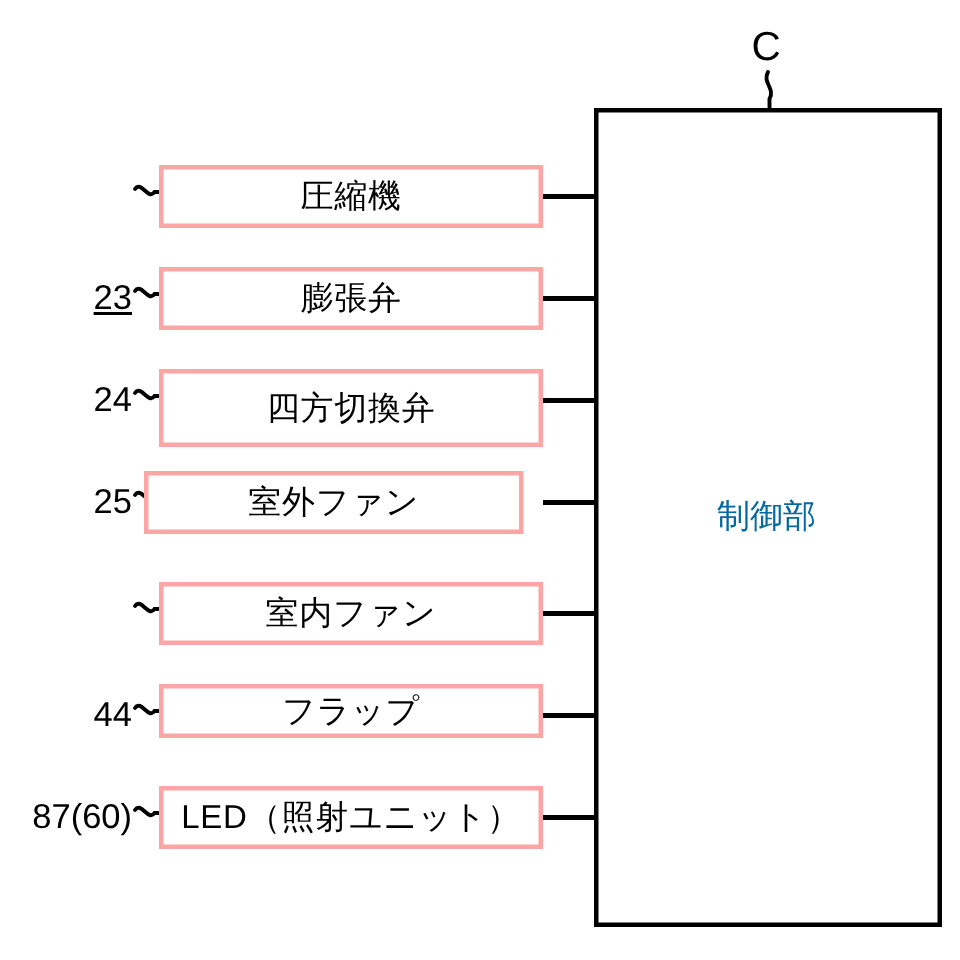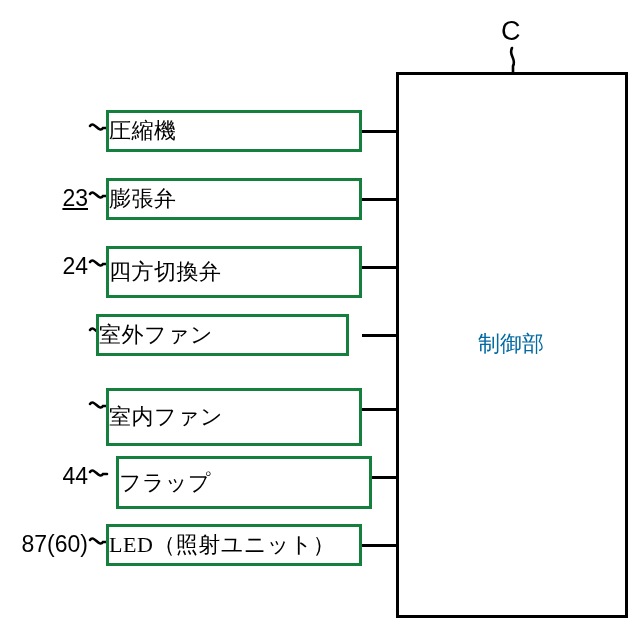--- a/index.html
+++ b/index.html
@@ -20,26 +20,25 @@
     overflow: hidden;
   }
   #diagram svg {
     position: absolute;
     left: 0;
     top: 0;
   }
   .comp-box {
     position: absolute;
     box-sizing: border-box;
-    border: 3px solid #15803d;
+    border: 3px solid #fca5a5;
     background: #ffffff;
     display: flex;
     align-items: center;
-    justify-content: flex-start;
-    font-family: Liberation Serif, serif;
+    justify-content: center;
   }
   .comp-label {
     font-size: 22px;
     letter-spacing: 0.5px;
     line-height: 1;
     white-space: nowrap;
     color: #000000;
   }
   .ref-num {
     position: absolute;
@@ -109,30 +108,31 @@
   <div class="ref-num" style="left:10px; top:187px; width:78px;text-decoration:underline;">23</div>
   <div class="comp-box" style="left:106px; top:178px; width:256px; height:42px;">
     <span class="comp-label">膨張弁</span>
   </div>
 
   <div class="ref-num" style="left:10px; top:255px; width:78px;">24</div>
   <div class="comp-box" style="left:106px; top:246px; width:256px; height:52px;">
     <span class="comp-label">四方切換弁</span>
   </div>
 
+  <div class="ref-num" style="left:10px; top:323px; width:78px;">25</div>
   <div class="comp-box" style="left:96px; top:314px; width:253px; height:42px;">
     <span class="comp-label">室外ファン</span>
   </div>
 
-  <div class="comp-box" style="left:106px; top:388px; width:256px; height:58px;">
+  <div class="comp-box" style="left:106px; top:388px; width:256px; height:42px;">
     <span class="comp-label">室内ファン</span>
   </div>
 
   <div class="ref-num" style="left:10px; top:465px; width:78px;">44</div>
-  <div class="comp-box" style="left:116px; top:456px; width:256px; height:53px;">
+  <div class="comp-box" style="left:106px; top:456px; width:256px; height:36px;">
     <span class="comp-label">フラップ</span>
   </div>
 
   <div class="ref-num" style="left:0px; top:533px; width:88px;">87(60)</div>
   <div class="comp-box" style="left:106px; top:524px; width:256px; height:42px;">
     <span class="comp-label">LED（照射ユニット）</span>
   </div>
 
 </div>
 

